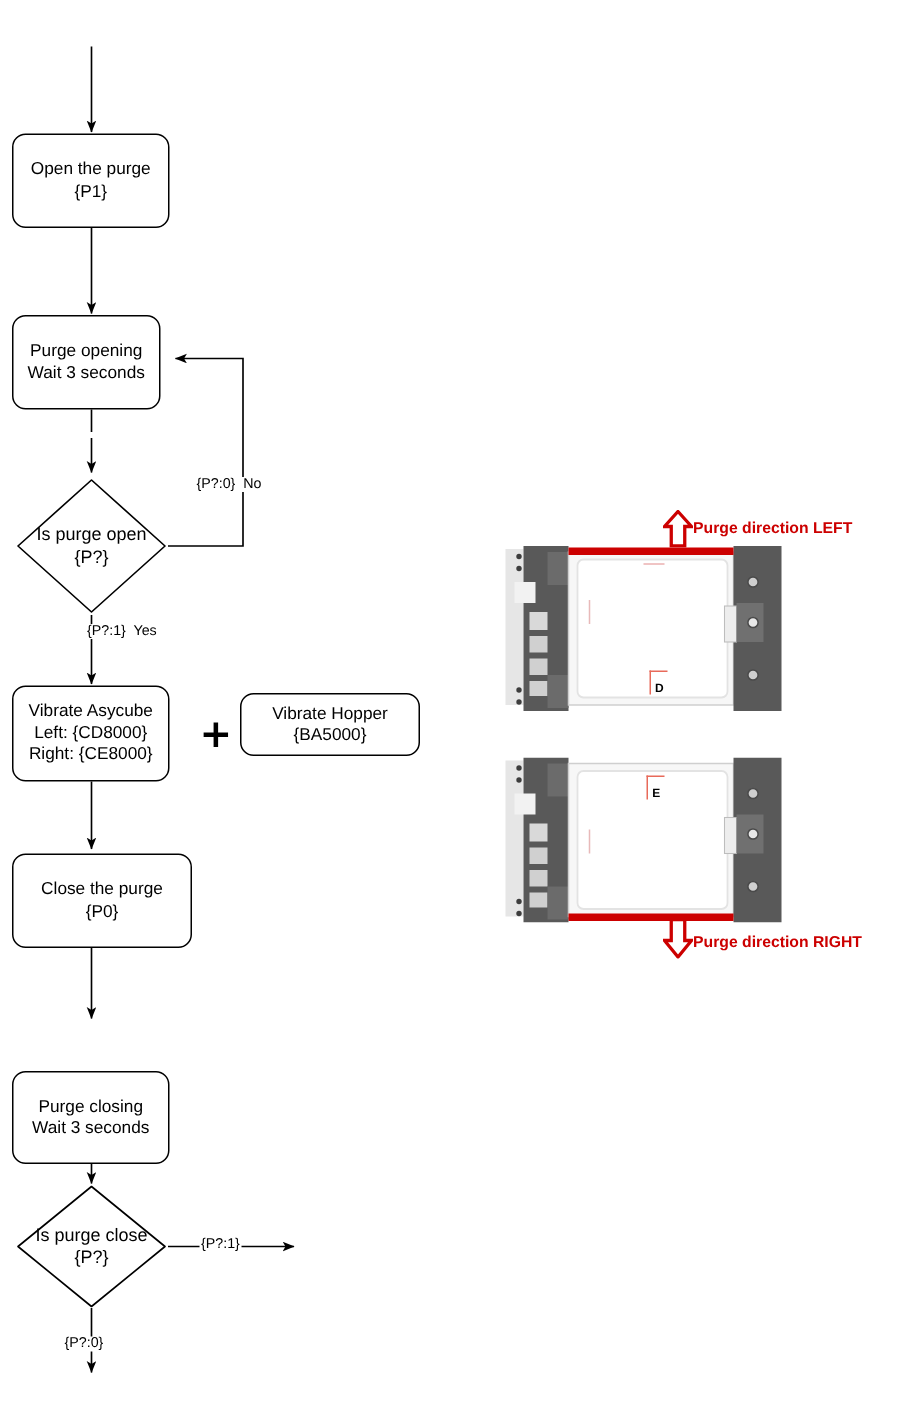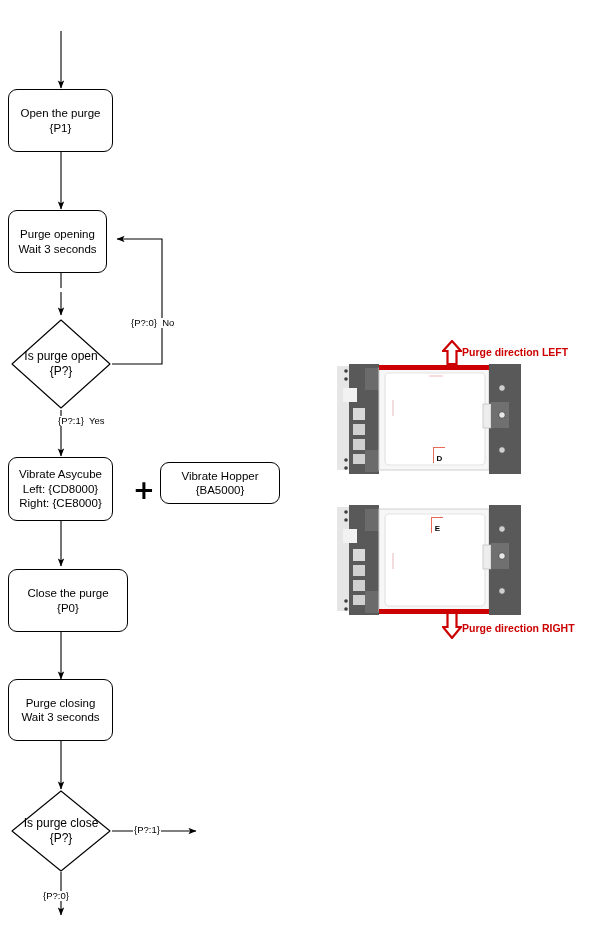--- a/index.html
+++ b/index.html
@@ -129,21 +129,21 @@
   <div class="node rounded" style="left:160px;top:462px;width:120px;height:42px;">
     <span class="lines">Vibrate Hopper
 {BA5000}</span>
   </div>
 
   <div class="node rounded" style="left:8px;top:569px;width:120px;height:63px;">
     <span class="lines">Close the purge
 {P0}</span>
   </div>
 
-  <div class="node rounded" style="left:8px;top:679px;width:105px;height:62px;">
+  <div class="node rounded" style="left:8px;top:714px;width:105px;height:62px;">
     <span class="lines">Purge closing
 Wait 3 seconds</span>
   </div>
 
   <div class="diamond" style="left:10px;top:789px;width:102px;height:84px;">
     <svg width="102" height="84" viewBox="0 0 102 84" xmlns="http://www.w3.org/2000/svg">
       <path d="M51,2 L100,42 L51,82 L2,42 Z" fill="#ffffff" stroke="#000000" stroke-width="1.1" stroke-linejoin="round"></path>
     </svg>
     <div class="dtext">Is purge close
 {P?}</div>

